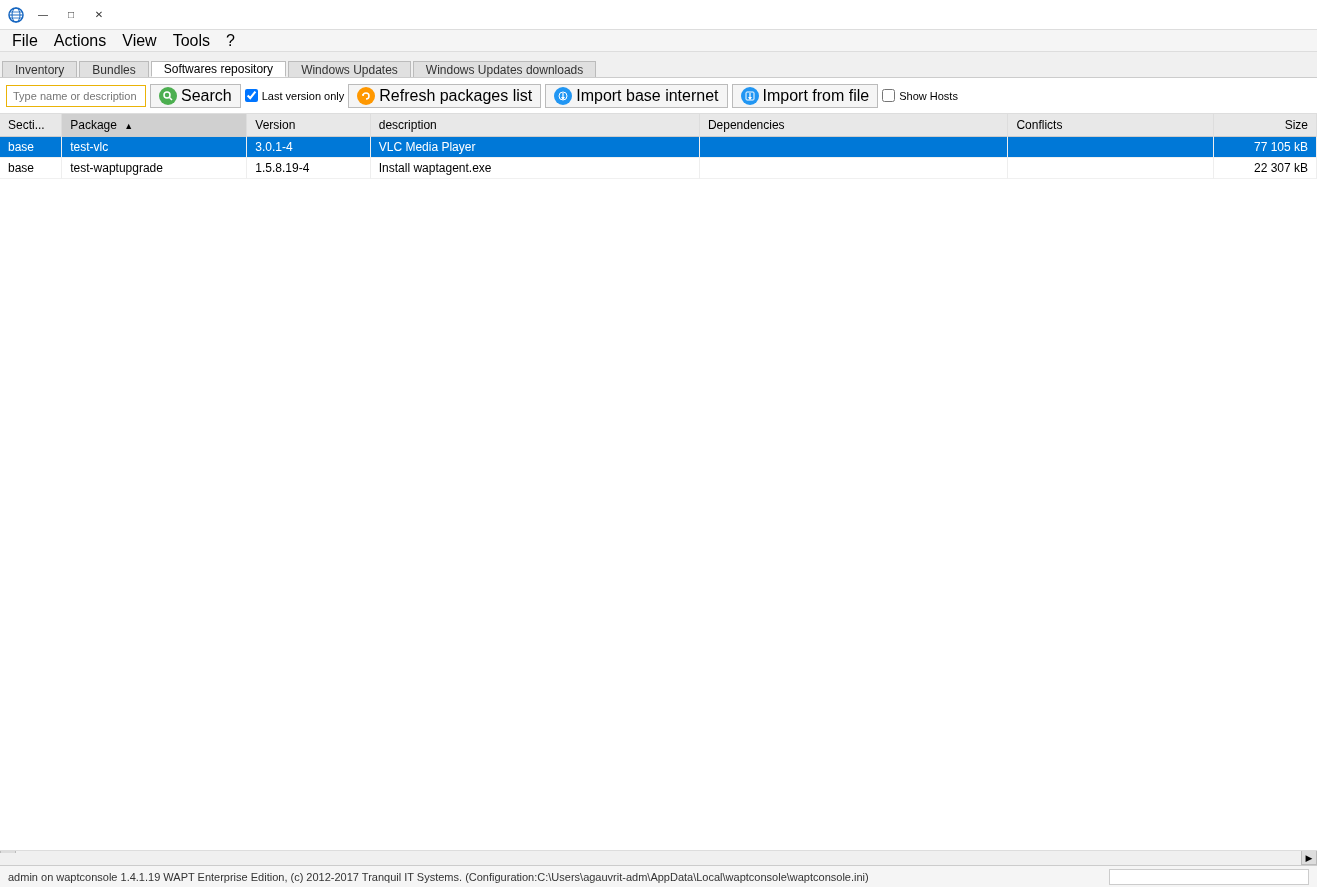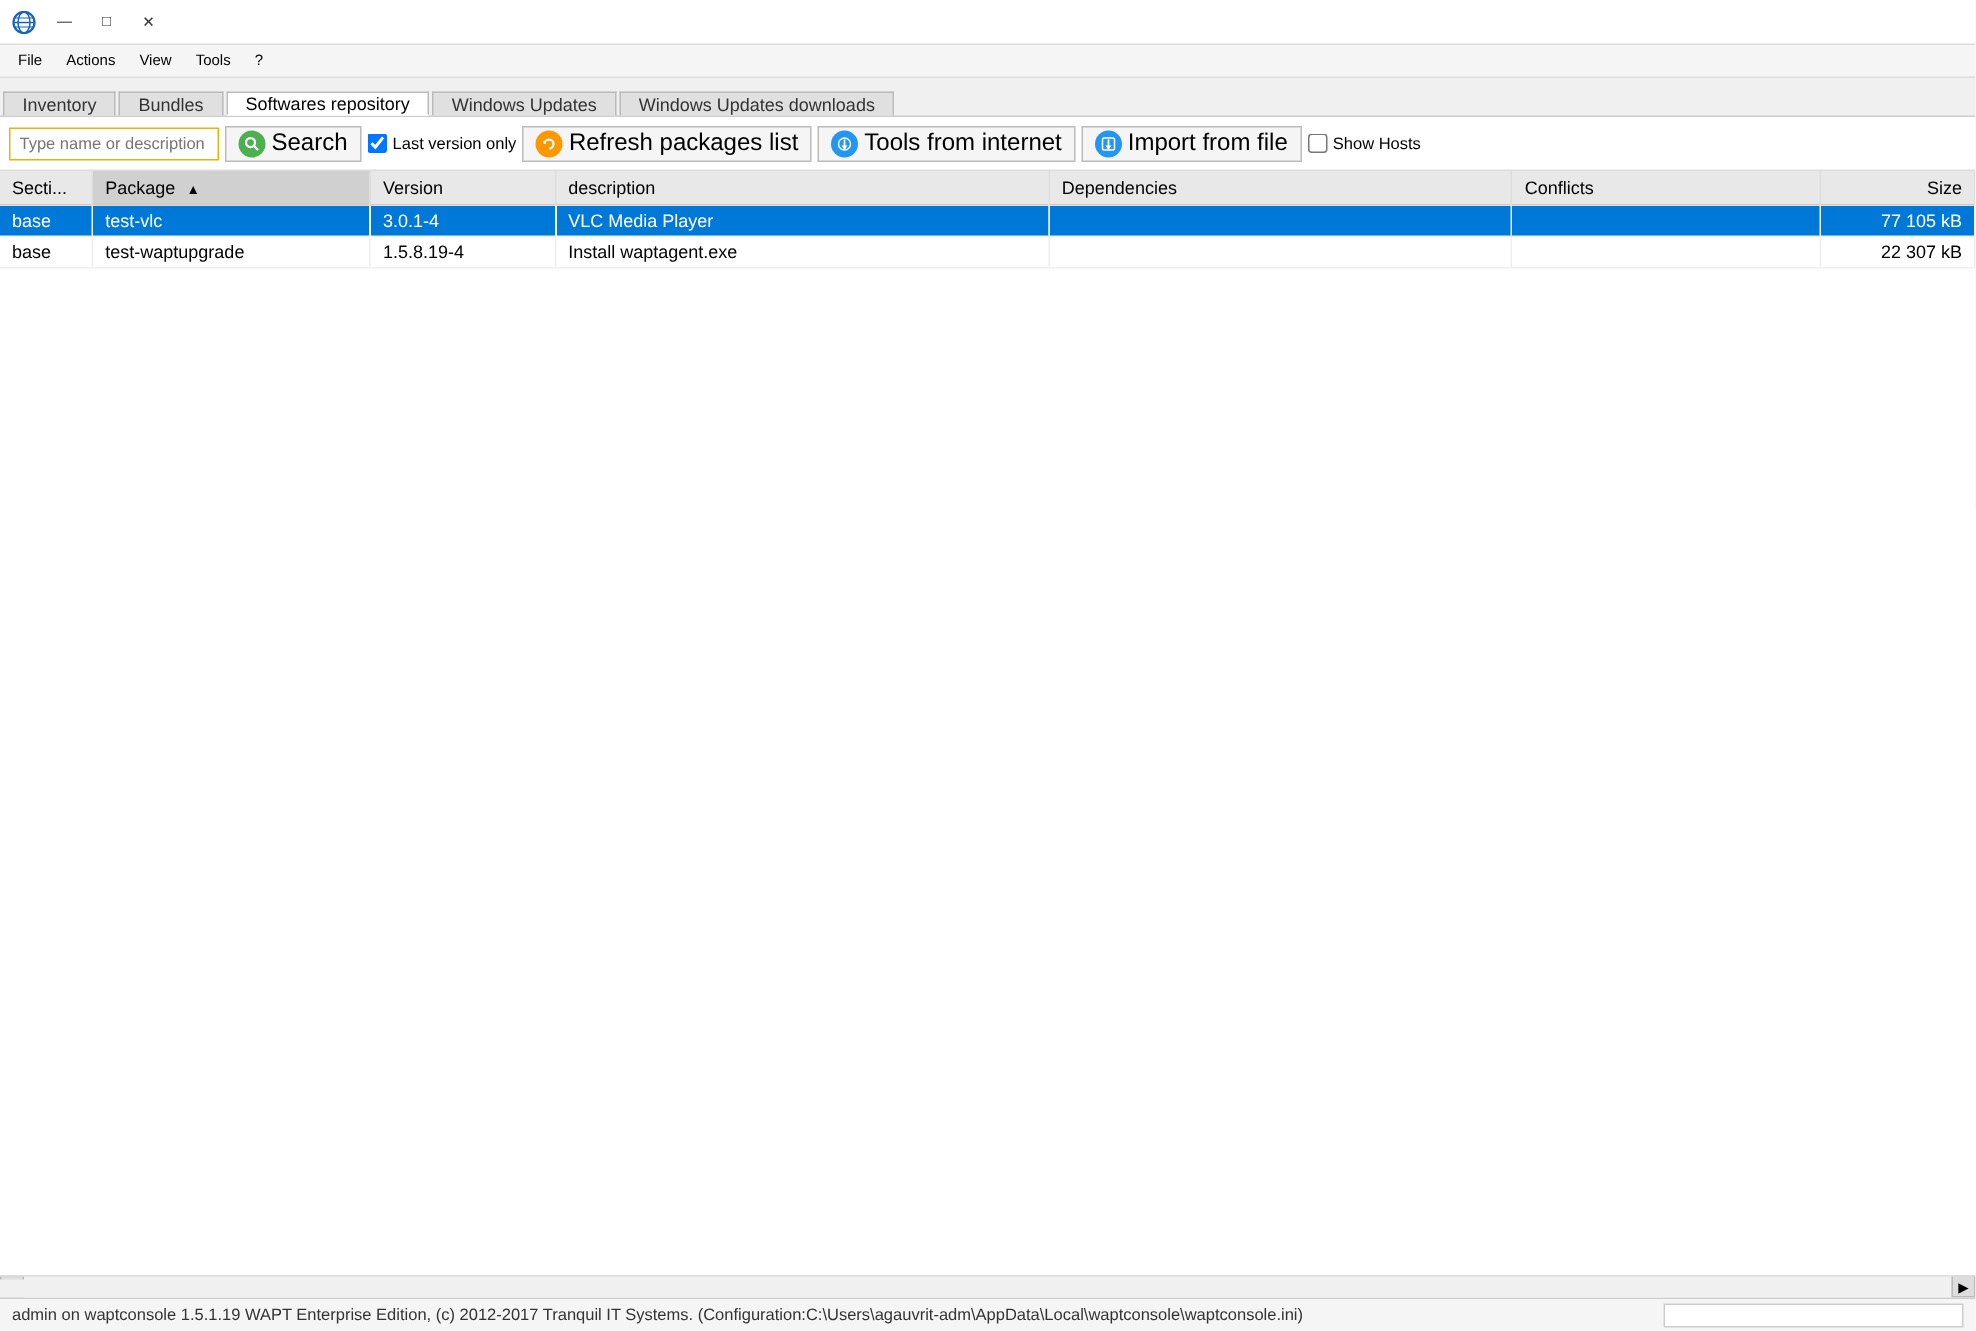--- a/index.html
+++ b/index.html
@@ -59,21 +59,21 @@
       display: flex;
       align-items: center;
       background: #f5f5f5;
       height: 22px;
       padding: 0 4px;
       border-bottom: 1px solid #ddd;
     }
     .menu-item {
       padding: 2px 8px;
       cursor: pointer;
-      font-size: 10px;
+      font-size: 16px;
       color: #000;
     }
 
     
     #tab-bar {
       display: flex;
       align-items: flex-end;
       background: #f0f0f0;
       height: 26px;
       padding: 0 2px;
@@ -341,21 +341,21 @@
   </button>
 
   <button class="toolbar-btn">
     <div class="icon-circle icon-blue">
       <svg width="10" height="10" viewBox="0 0 10 10">
         <circle cx="5" cy="5" r="4" fill="none" stroke="white" stroke-width="1"></circle>
         <line x1="5" y1="2" x2="5" y2="8" stroke="white" stroke-width="1.2"></line>
         <polygon points="3,6 5,9 7,6" fill="white"></polygon>
       </svg>
     </div>
-    <span>Tools from internet</span>
+    <span>Import base internet</span>
   </button>
 
   <button class="toolbar-btn">
     <div class="icon-circle icon-blue">
       <svg width="10" height="10" viewBox="0 0 10 10">
         <rect x="1" y="1" width="8" height="8" rx="1" fill="none" stroke="white" stroke-width="1"></rect>
         <line x1="5" y1="2" x2="5" y2="8" stroke="white" stroke-width="1.2"></line>
         <polygon points="3,6 5,9 7,6" fill="white"></polygon>
       </svg>
     </div>
@@ -420,15 +420,15 @@
   </table>
 </div>
 
 <div id="scrollbar-area">
   <button class="scroll-left-btn">◀</button>
   <div class="scrollbar-track"></div>
   <button class="scroll-right-btn">▶</button>
 </div>
 
 <div id="status-bar">
-  <span class="status-text">admin on waptconsole 1.5.1.19 WAPT Enterprise Edition, (c) 2012-2017 Tranquil IT Systems. (Configuration:C:\Users\agauvrit-adm\AppData\Local\waptconsole\waptconsole.ini)</span>
+  <span class="status-text">admin on waptconsole 1.4.1.19 WAPT Enterprise Edition, (c) 2012-2017 Tranquil IT Systems. (Configuration:C:\Users\agauvrit-adm\AppData\Local\waptconsole\waptconsole.ini)</span>
   <div class="status-right"></div>
 </div>
 
 </body></html>

